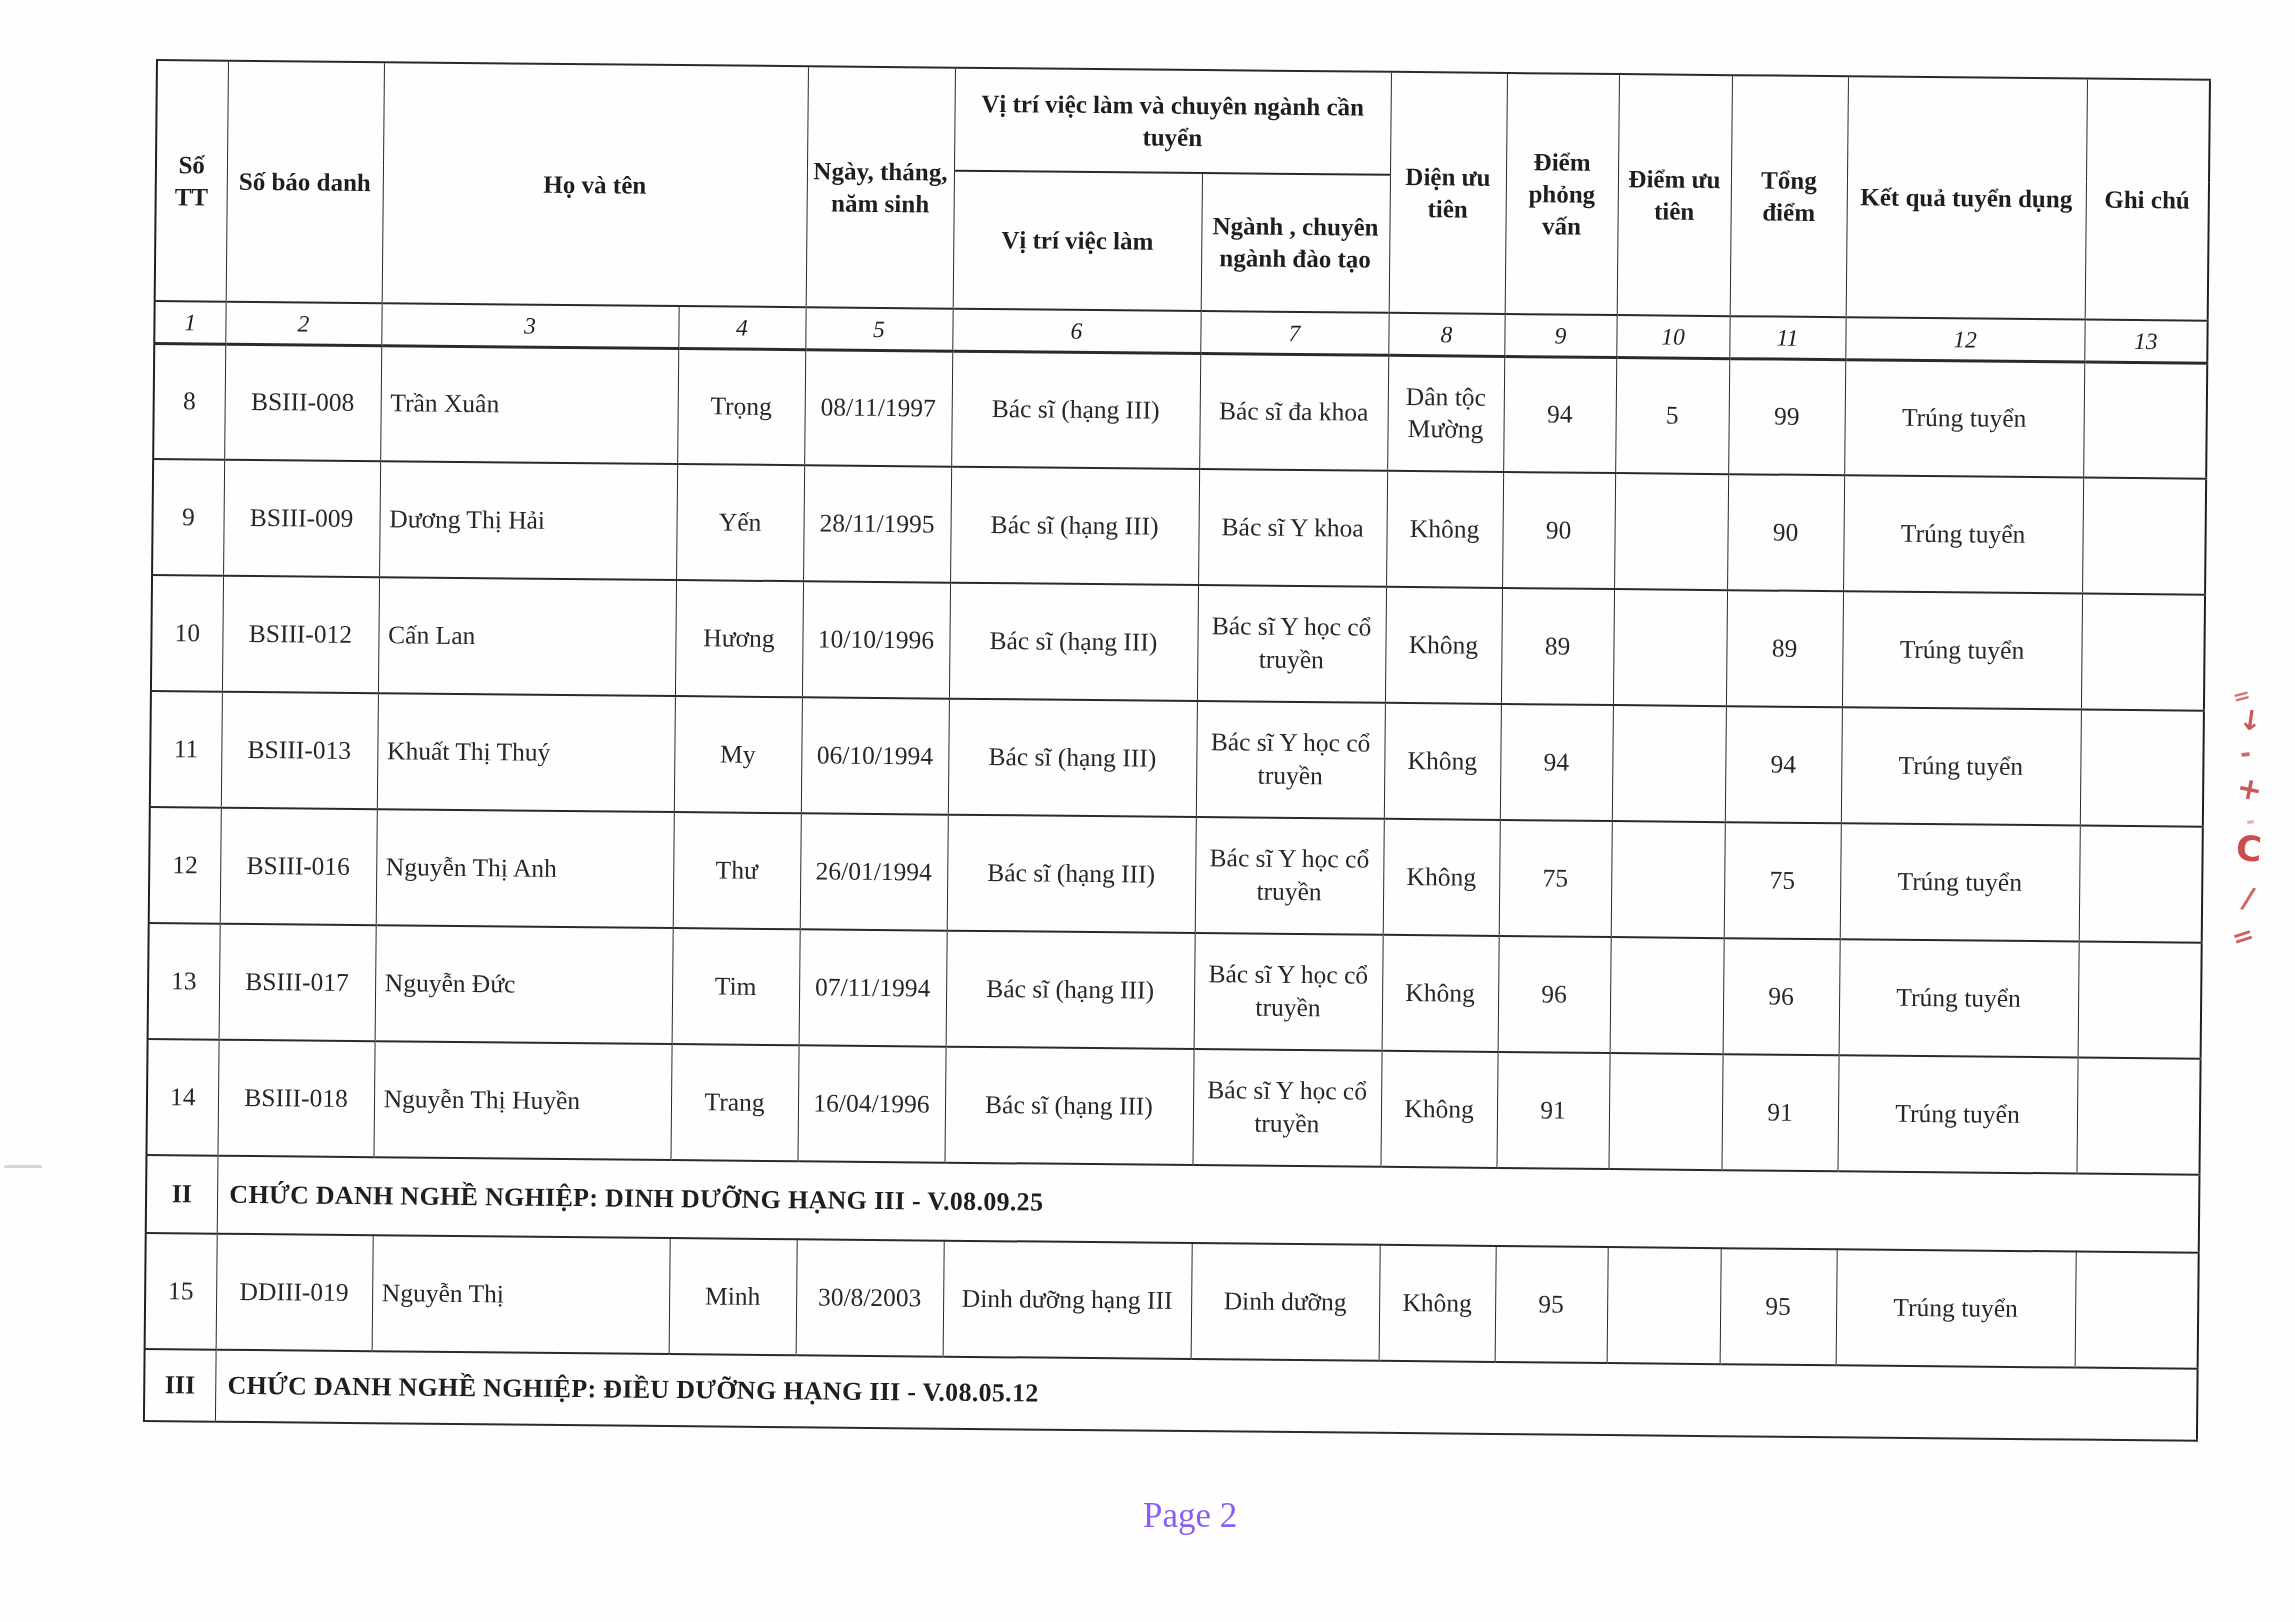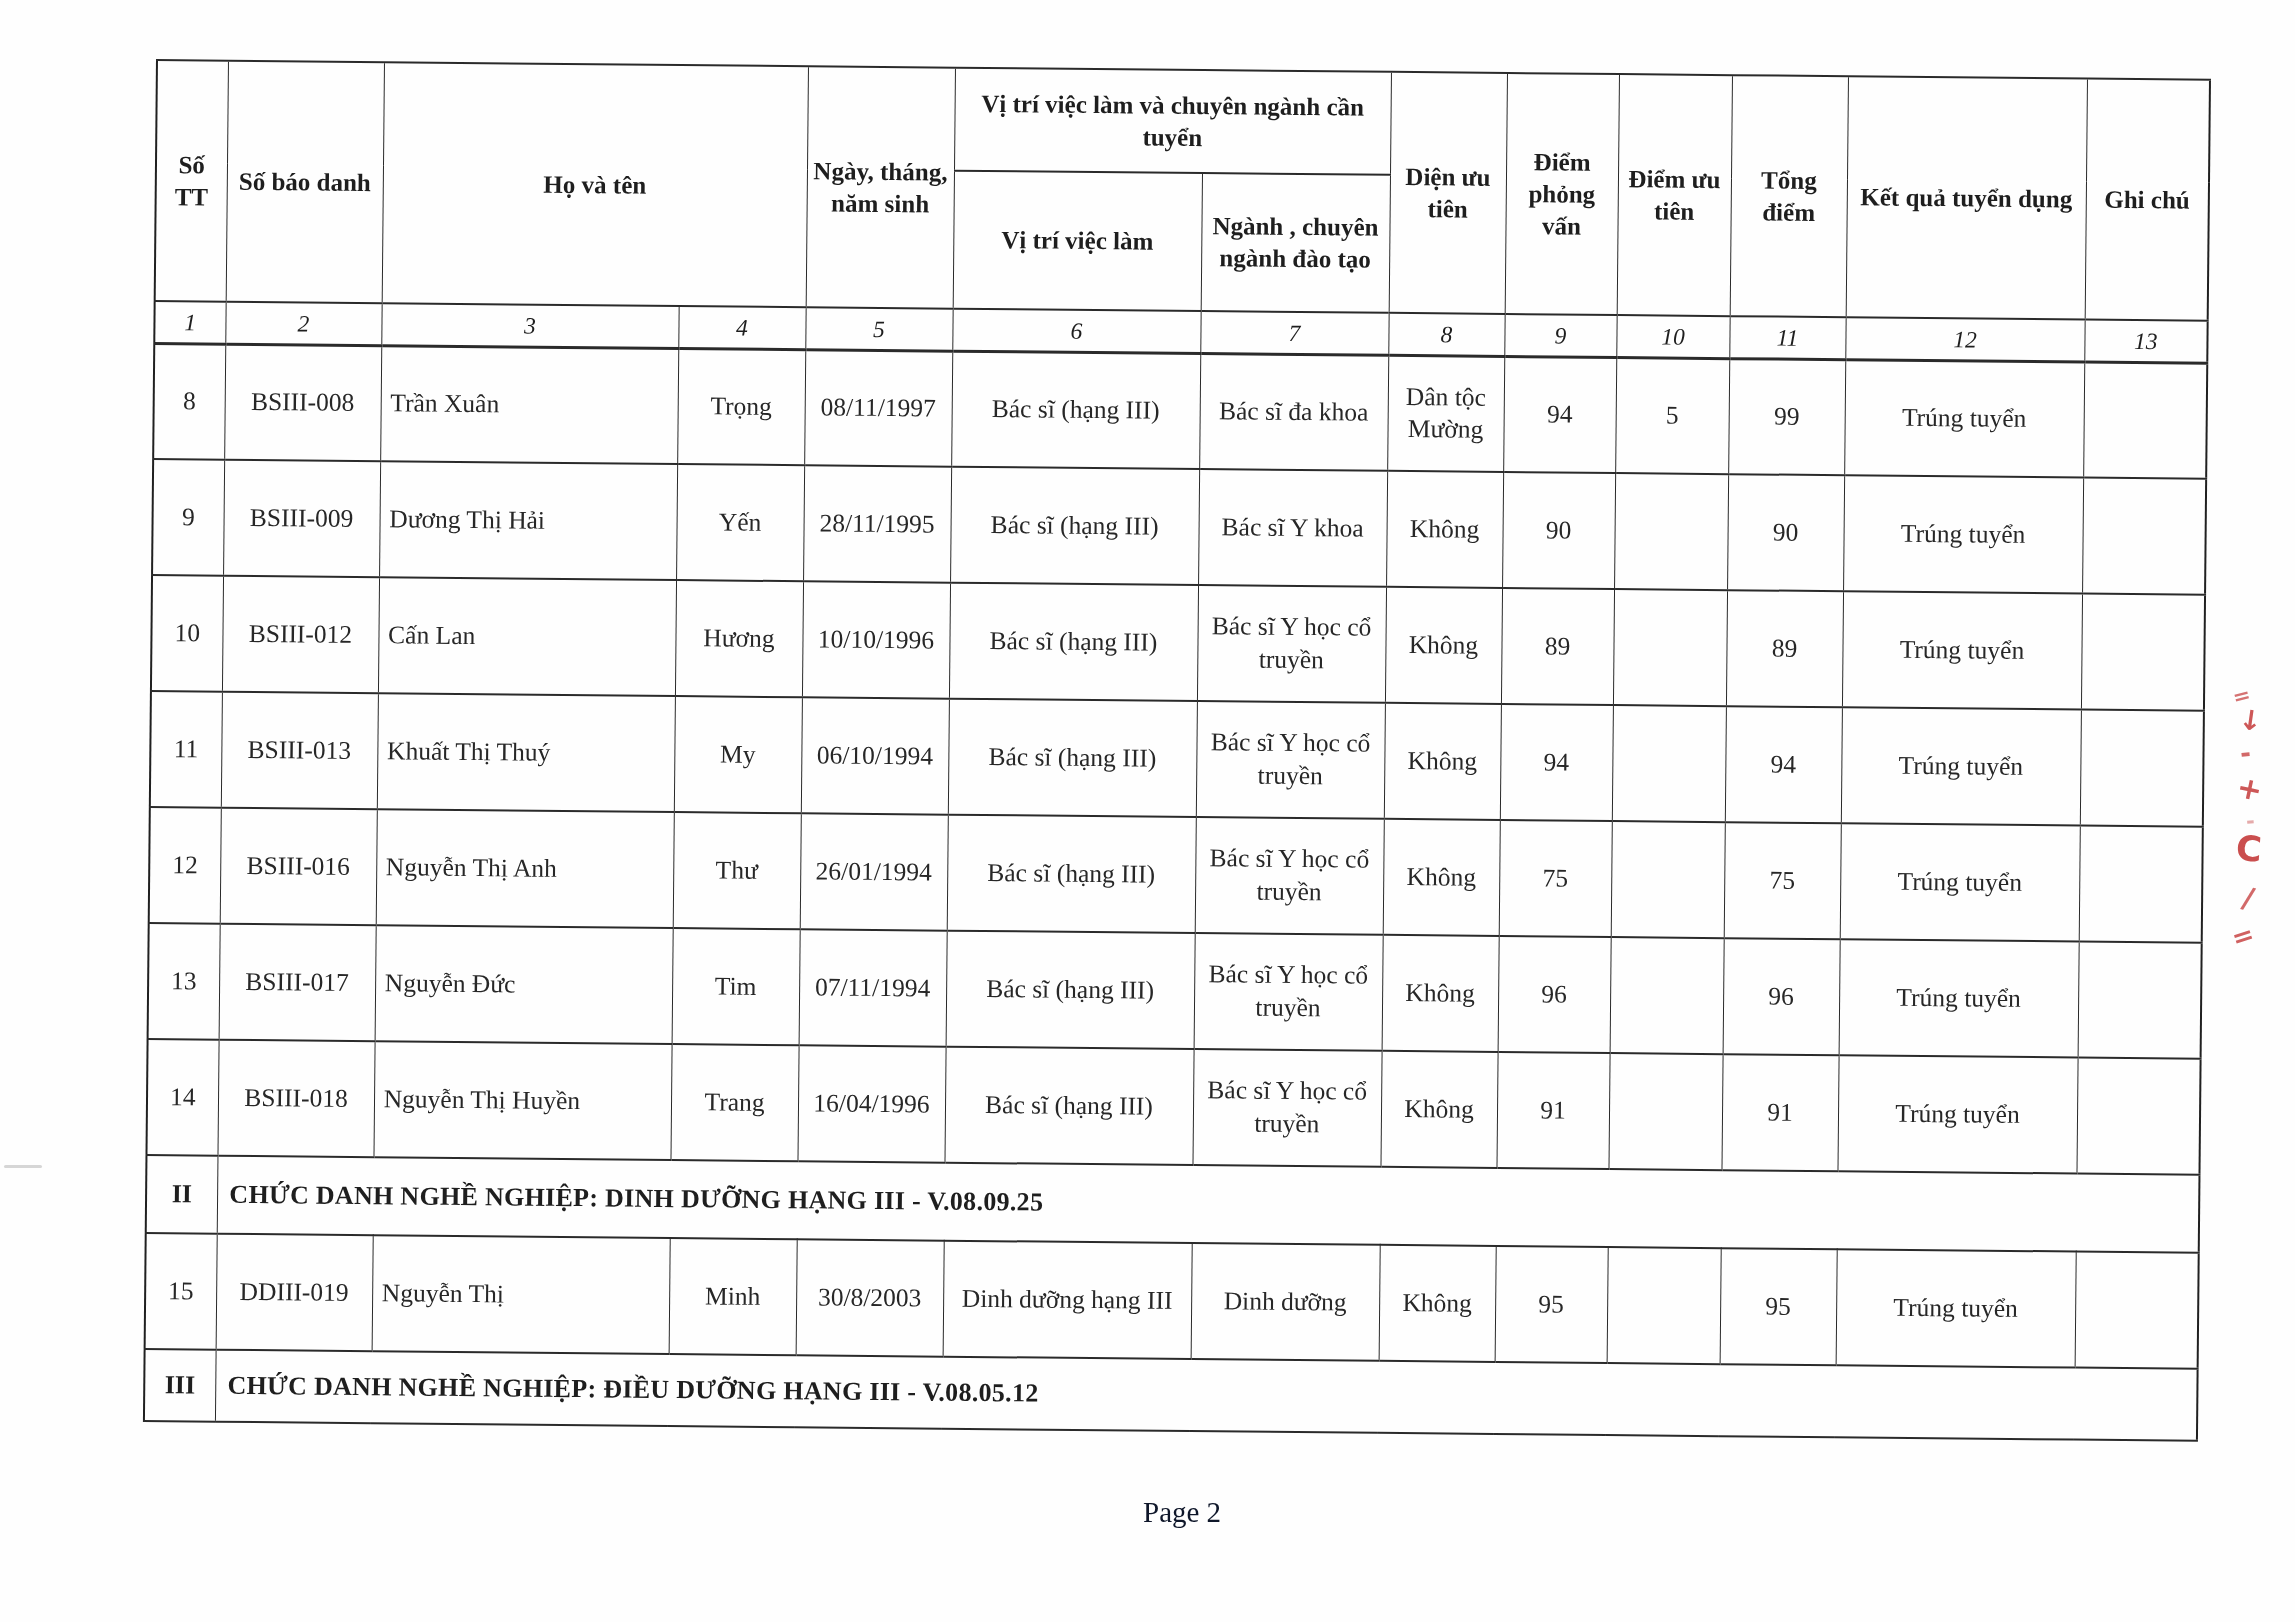--- a/index.html
+++ b/index.html
@@ -30,21 +30,21 @@
   tr.numrow{height:42px;}
   tr.numrow th{font-weight:normal;font-style:italic;font-size:23.5px;border-bottom-width:3.3px;}
   tbody tr.data-row{height:116px;}
   tbody td.c2{text-align:left;padding-left:9.2px;}
   tr.section-row{height:78px;}
   tr.section-row.last{height:72px;}
   td.sec-no{font-weight:bold;font-size:26px;color:#1e1e1e;}
   td.sec-title{text-align:left;padding-left:11.8px;font-weight:bold;font-size:26px;color:#1e1e1e;letter-spacing:0.3px;}
   .page-footer{
     position:absolute;left:1143px;top:1496px;
-    font-size:29px;color:#0f172a;text-align:center;
+    font-size:35px;color:#8b5cf6;text-align:center;
   }
   .red-mark{
     position:absolute;color:#c84545;font-weight:bold;
     font-family:"DejaVu Sans",sans-serif;line-height:1;
   }
   .margin-dash{
     position:absolute;background:#cfcfcf;border-radius:2px;opacity:.85;
   }
 </style>
 </head>

